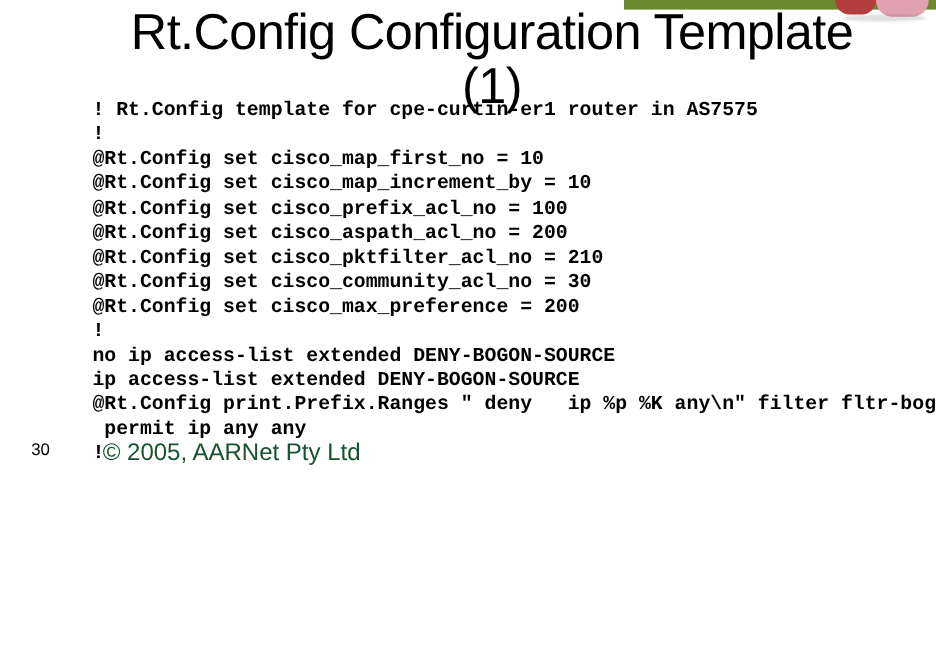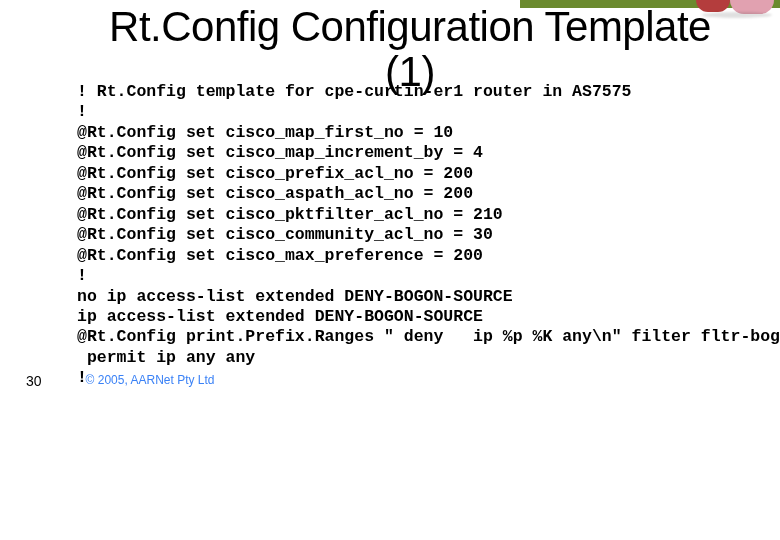--- a/index.html
+++ b/index.html
@@ -7,21 +7,21 @@
   .slide { position: relative; width: 780px; height: 409px; }
   .deco { position: absolute; top: 0; right: 0; width: 260px; height: 20px; }
   .deco .bar { position: absolute; top: 0; left: 0; right: 0; height: 8px; background: #6b8a2e; }
   .deco .pink { position: absolute; top: 0; right: 6px; width: 44px; height: 14px; background: #e1a1b0; border-radius: 0 0 22px 22px; }
   .deco .red { position: absolute; top: 0; right: 50px; width: 34px; height: 12px; background: #b43d3d; border-radius: 0 0 17px 17px; }
   .deco .shadow { position: absolute; top: 12px; right: 8px; width: 70px; height: 6px; background: rgba(0,0,0,0.12); border-radius: 50%; filter: blur(1px); }
   .title { position: absolute; top: 4px; left: 60px; right: 20px; color: #000; font-size: 42px; line-height: 1.08; letter-spacing: -0.5px; text-align: center; }
   .code { position: absolute; top: 82px; left: 77px; right: 10px; font-family: "Courier New", Courier, monospace; font-size: 16.5px; line-height: 1.24; color: #000; font-weight: bold; white-space: pre; }
   .footer { position: absolute; left: 26px; bottom: 20px; display: flex; align-items: flex-start; gap: 44px; }
   .pagenum { font-size: 14px; font-family: Arial, sans-serif; color: #000; }
-  .copyright { font-size: 12px; font-family: Arial, sans-serif; color: #3b82f6; }
+  .copyright { font-size: 20px; font-family: Arial, sans-serif; color: #14532d; }
 </style>
 </head>
 <body>
 
 <div class="slide">
 
   <div class="deco">
     <div class="bar"></div>
     <div class="red"></div>
     <div class="pink"></div>
@@ -29,22 +29,22 @@
   </div>
 
   <div class="title">
     <span>Rt.Config Configuration Template</span><br>
     <span>(1)</span>
   </div>
 
   <pre class="code"><span>! Rt.Config template for cpe-curtin-er1 router in AS7575</span>
 <span>!</span>
 <span>@Rt.Config set cisco_map_first_no = 10</span>
-<span>@Rt.Config set cisco_map_increment_by = 4</span>
-<span>@Rt.Config set cisco_prefix_acl_no = 200</span>
+<span>@Rt.Config set cisco_map_increment_by = 10</span>
+<span>@Rt.Config set cisco_prefix_acl_no = 100</span>
 <span>@Rt.Config set cisco_aspath_acl_no = 200</span>
 <span>@Rt.Config set cisco_pktfilter_acl_no = 210</span>
 <span>@Rt.Config set cisco_community_acl_no = 30</span>
 <span>@Rt.Config set cisco_max_preference = 200</span>
 <span>!</span>
 <span>no ip access-list extended DENY-BOGON-SOURCE</span>
 <span>ip access-list extended DENY-BOGON-SOURCE</span>
 <span>@Rt.Config print.Prefix.Ranges " deny   ip %p %K any\n" filter fltr-bogons</span>
 <span> permit ip any any</span>
 <span>!</span></pre>

